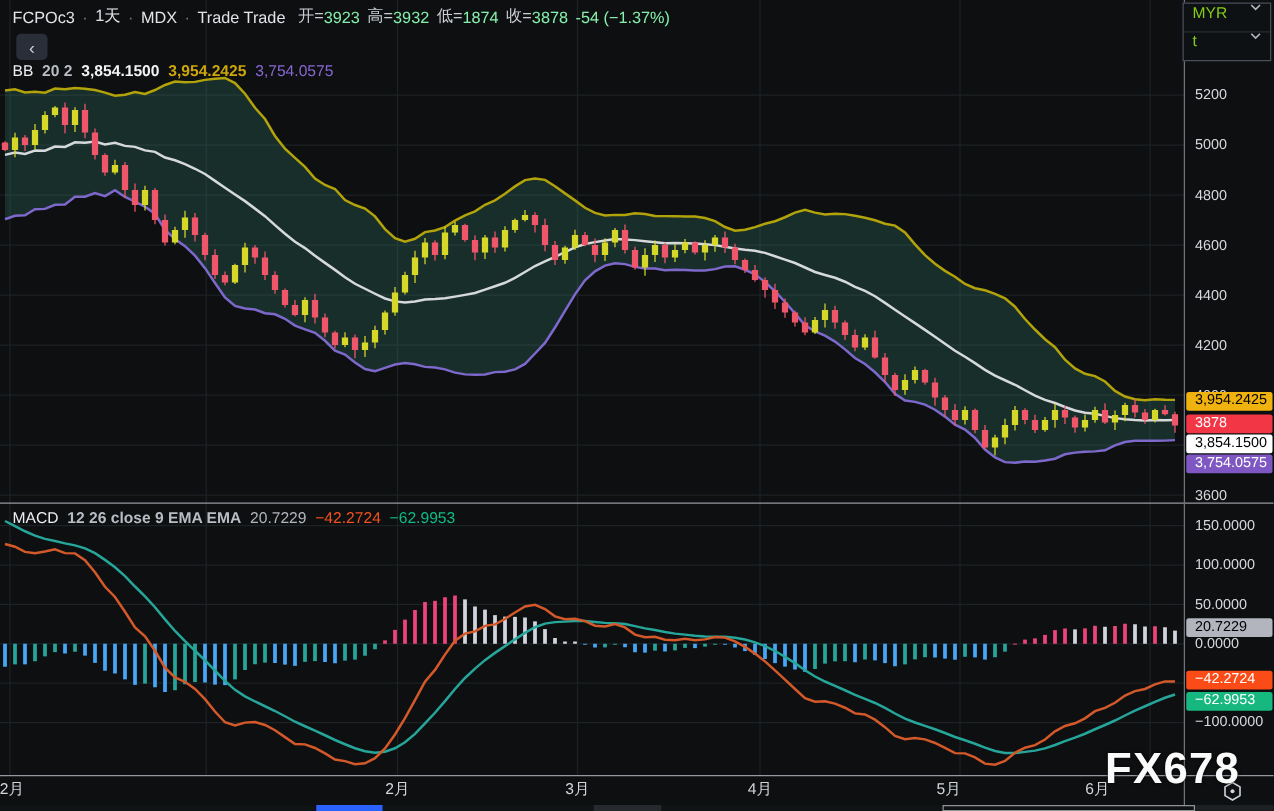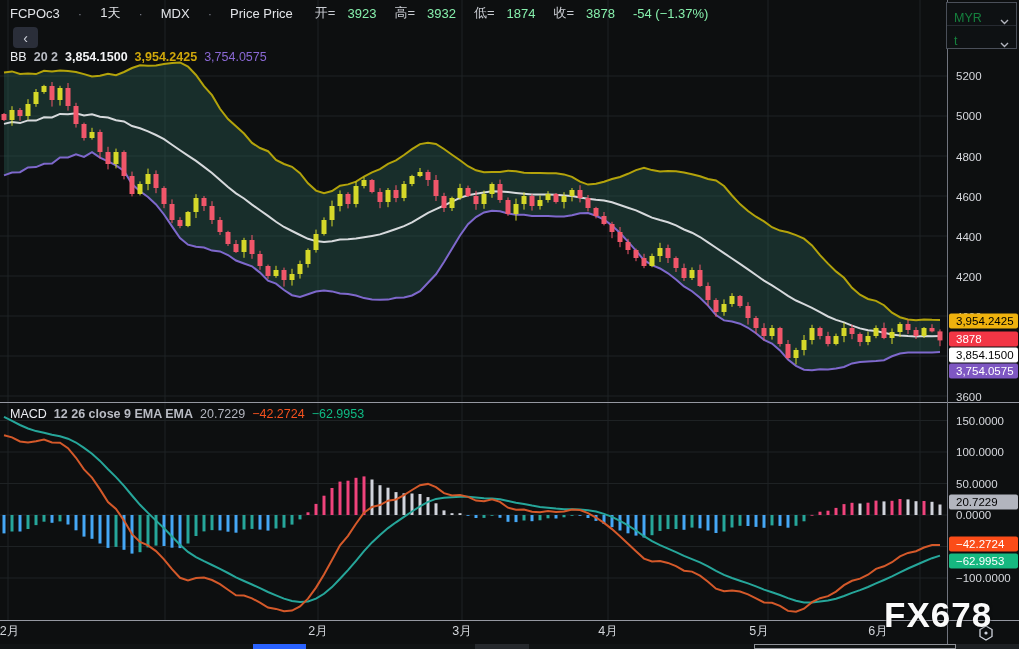--- a/index.html
+++ b/index.html
@@ -1,20 +1,20 @@
 <!DOCTYPE html>
 <html><head>
 <meta charset="utf-8">
 <style>
   html,body{margin:0;padding:0;}
   body{width:1019px;height:649px;background:#0d0f10;overflow:hidden;position:relative;
        font-family:"Liberation Sans",sans-serif;-webkit-font-smoothing:antialiased;}
   .abs{position:absolute;}
   
-  .title-row{left:10px;top:4px;font-size:13px;color:#e2e4e8;display:flex;gap:18px;align-items:center;white-space:nowrap;z-index:30;}
+  .title-row{left:10px;top:4px;font-size:13px;color:#e2e4e8;display:flex;gap:6px;align-items:center;white-space:nowrap;z-index:30;}
   .sep{color:#787b86;}
   .red{color:#86efac;}
   .lab{color:#c9ccd2;}
   .back-btn{left:13px;top:27px;width:25px;height:21px;background:#2a2e39;border-radius:4px;color:#cfd3dc;
             display:flex;align-items:center;justify-content:center;font-size:14px;z-index:30;cursor:pointer;}
   .bb-row{left:10px;top:50px;font-size:12.5px;display:flex;gap:7px;align-items:center;color:#eceef2;z-index:30;white-space:nowrap;}
   .bb-basis{color:#f2f3f5;font-weight:bold;}
   .bb-upper{color:#cfa70a;font-weight:bold;}
   .bb-lower{color:#8a68d4;}
   .dim{color:#b9bcc4;font-weight:bold;}
@@ -25,21 +25,21 @@
   
   .pane{left:0;z-index:5;}
   
   .hline{left:0;width:1019px;height:1px;background:#9598a1;z-index:20;}
   .vline-axis{left:947px;top:0;width:1px;height:644px;background:#70747e;z-index:20;}
   
   .axis-tick{left:948px;width:70px;padding-left:8px;font-size:11.5px;color:#d6d8dd;transform:translateY(-50%);z-index:21;}
   .badge{left:949px;width:69px;padding-left:7px;font-size:11.5px;height:15px;line-height:15px;border-radius:2px;
          transform:translateY(-50%);z-index:22;box-sizing:border-box;}
   .dd-panel{left:946px;top:2px;width:71px;border:1px solid #4a4f59;background:#0e1113;z-index:25;box-sizing:border-box;}
-  .dd-row{height:22px;display:flex;align-items:flex-end;justify-content:space-between;padding:0 7px;color:#15803d;font-size:12.5px;cursor:pointer;}
+  .dd-row{height:22px;display:flex;align-items:flex-start;justify-content:space-between;padding:0 7px;color:#84cc16;font-size:12.5px;cursor:pointer;}
   .dd-row + .dd-row{border-top:1px solid #262a31;}
   
   .t-label{top:623px;font-size:12.5px;color:#d2d5da;transform:translateX(-50%);z-index:21;white-space:nowrap;}
   .gear{left:976px;top:624px;z-index:22;cursor:pointer;}
   
   .strip{left:0;top:644px;width:1019px;height:5px;background:#101314;z-index:24;}
   .strip-cell{position:absolute;top:0;height:5px;}
   .strip-box{position:absolute;top:0;height:3px;border:1px solid #8e9197;background:transparent;}
   
   .watermark{left:884px;top:595px;font-size:35px;font-weight:bold;letter-spacing:1px;color:#fafafa;
@@ -446,21 +446,21 @@
 <div class="abs hline" style="top:620px;"></div>
 <div class="abs vline-axis"></div>
 
 <div class="abs title-row">
   <span>FCPOc3</span>
   <span class="sep">·</span>
   <span>1天</span>
   <span class="sep">·</span>
   <span>MDX</span>
   <span class="sep">·</span>
-  <span>Price Price</span>
+  <span>Trade Trade</span>
   <span class="lab" style="margin-left:4px">开=</span>
     <span class="red" style="margin-left:-6px">3923</span>
   <span class="lab">高=</span>
     <span class="red" style="margin-left:-6px">3932</span>
   <span class="lab">低=</span>
     <span class="red" style="margin-left:-6px">1874</span>
   <span class="lab">收=</span>
     <span class="red" style="margin-left:-6px">3878</span>
   <span class="red">-54 (−1.37%)</span>
 </div>

